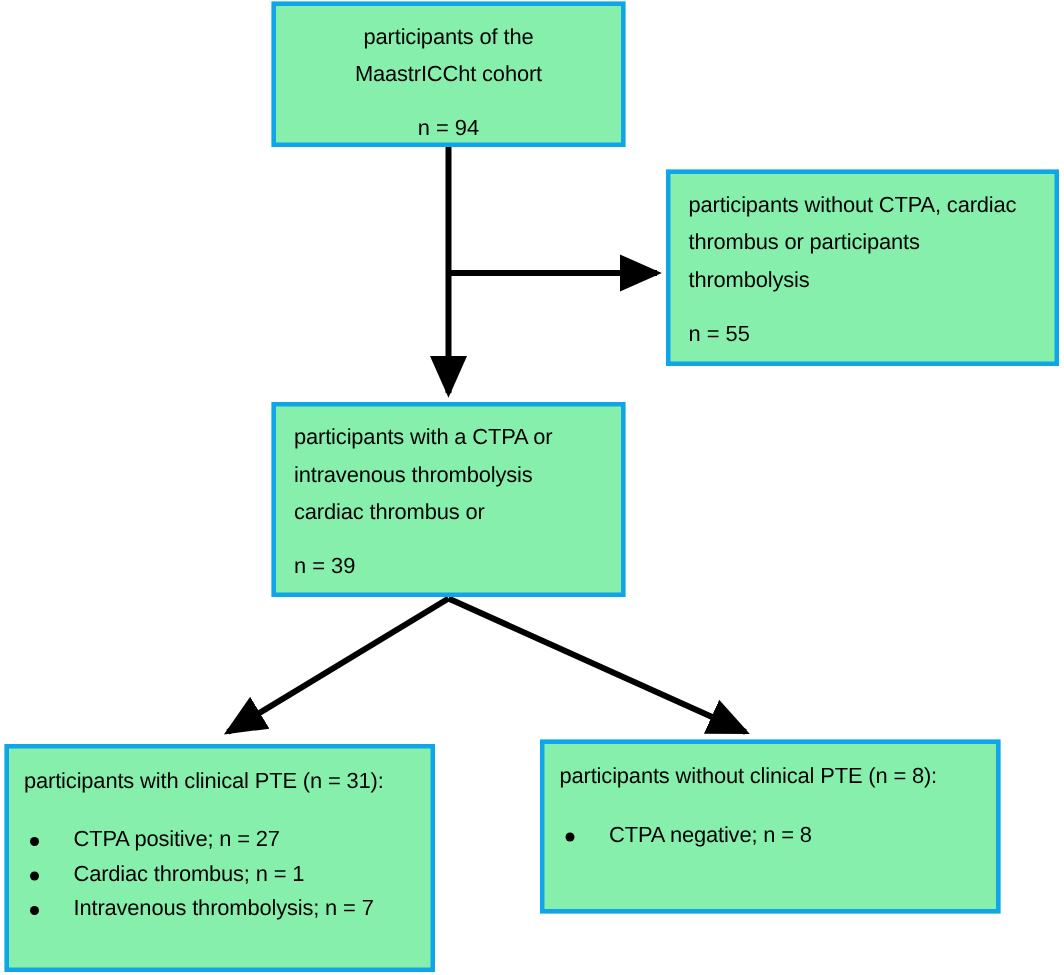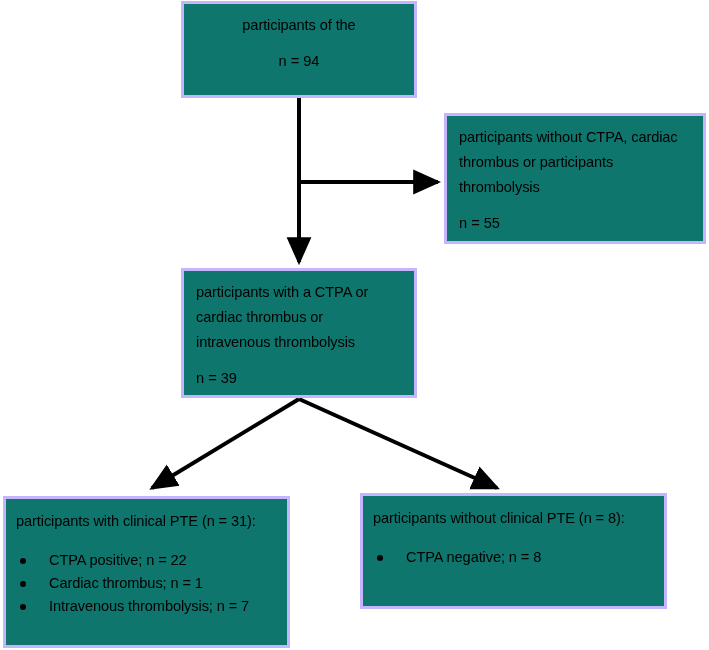--- a/index.html
+++ b/index.html
@@ -27,22 +27,22 @@
     position: absolute;
     left: 0;
     top: 0;
     width: 709px;
     height: 650px;
     pointer-events: none;
   }
   .node {
     position: absolute;
     box-sizing: border-box;
-    border: 3px solid #c4b5fd;
-    background: #0f766e;
+    border: 3px solid #0ea5e9;
+    background: #86efac;
   }
   .node-inner {
     position: absolute;
     left: 0;
     top: 0;
     width: 100%;
     height: 100%;
     box-sizing: border-box;
   }
   
@@ -161,53 +161,54 @@
     </g>
 
     <g>
       <line x1="299" y1="399" x2="497" y2="488" stroke="#000000" stroke-width="4" marker-end="url(#arrowhead)"></line>
     </g>
   </svg>
 
   <div class="node box-top">
     <div class="node-inner">
       <div class="line">participants of the</div>
+      <div class="line">MaastrICCht cohort</div>
       <div class="count-spacer-sm"></div>
       <div class="count">n = 94</div>
     </div>
   </div>
 
   <div class="node box-right">
     <div class="node-inner">
       <div class="line">participants without CTPA, cardiac</div>
       <div class="line">thrombus or participants</div>
       <div class="line">thrombolysis</div>
       <div class="count-spacer-sm"></div>
       <div class="count">n = 55</div>
     </div>
   </div>
 
   <div class="node box-middle">
     <div class="node-inner">
       <div class="line">participants with a CTPA or</div>
+      <div class="line">intravenous thrombolysis</div>
       <div class="line">cardiac thrombus or</div>
-      <div class="line">intravenous thrombolysis</div>
       <div class="count-spacer-sm"></div>
       <div class="count">n = 39</div>
     </div>
   </div>
 
   <div class="node box-bottom-left">
     <div class="node-inner">
       <div class="line">participants with clinical PTE (n = 31):</div>
       <div class="bullet-list-spacer"></div>
       <ul class="bullet-list">
         <li class="bullet-item">
           <span class="bullet-dot"></span>
-          <span>CTPA positive; n = 22</span>
+          <span>CTPA positive; n = 27</span>
         </li>
         <li class="bullet-item">
           <span class="bullet-dot"></span>
           <span>Cardiac thrombus; n = 1</span>
         </li>
         <li class="bullet-item">
           <span class="bullet-dot"></span>
           <span>Intravenous thrombolysis; n = 7</span>
         </li>
       </ul>

